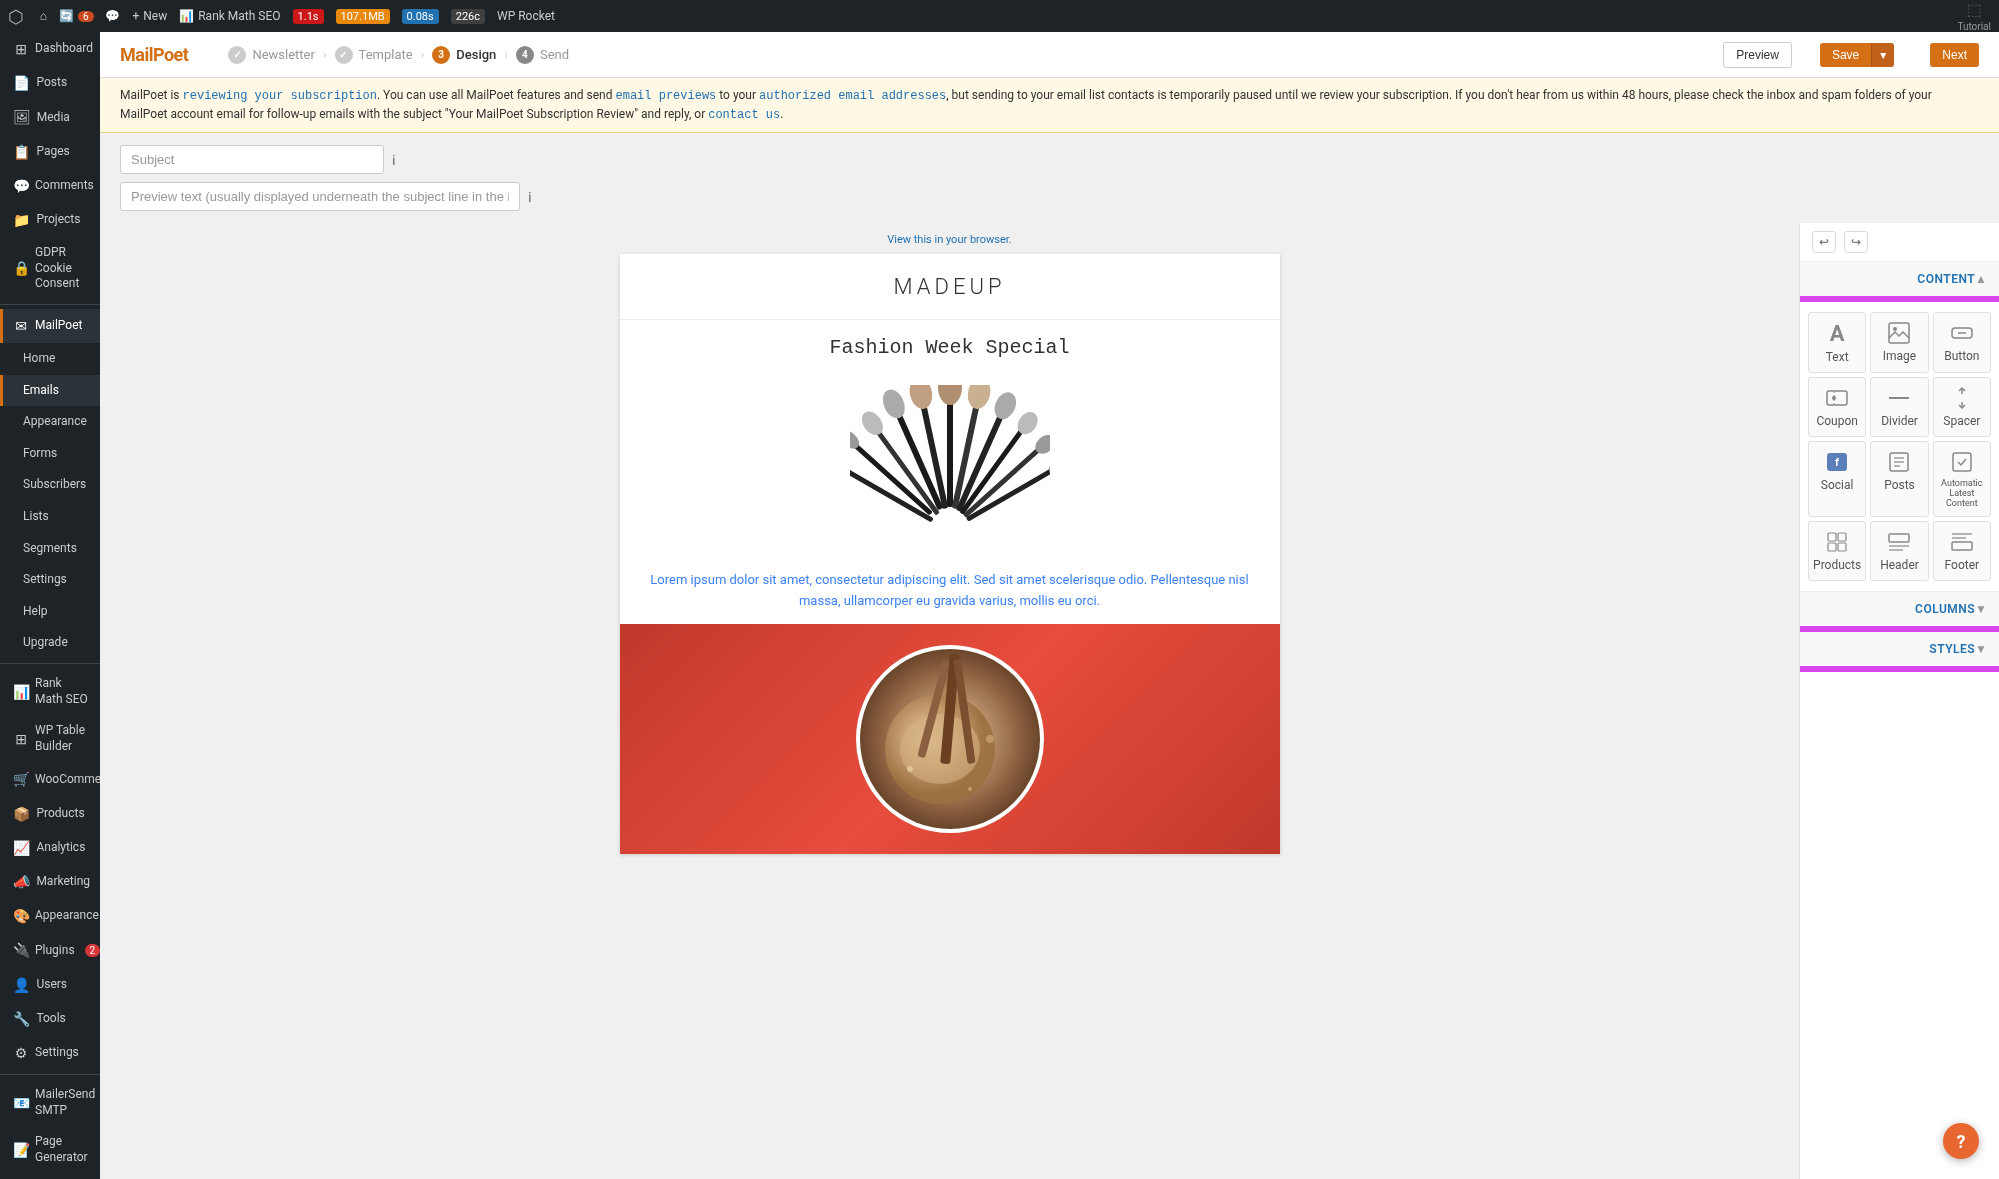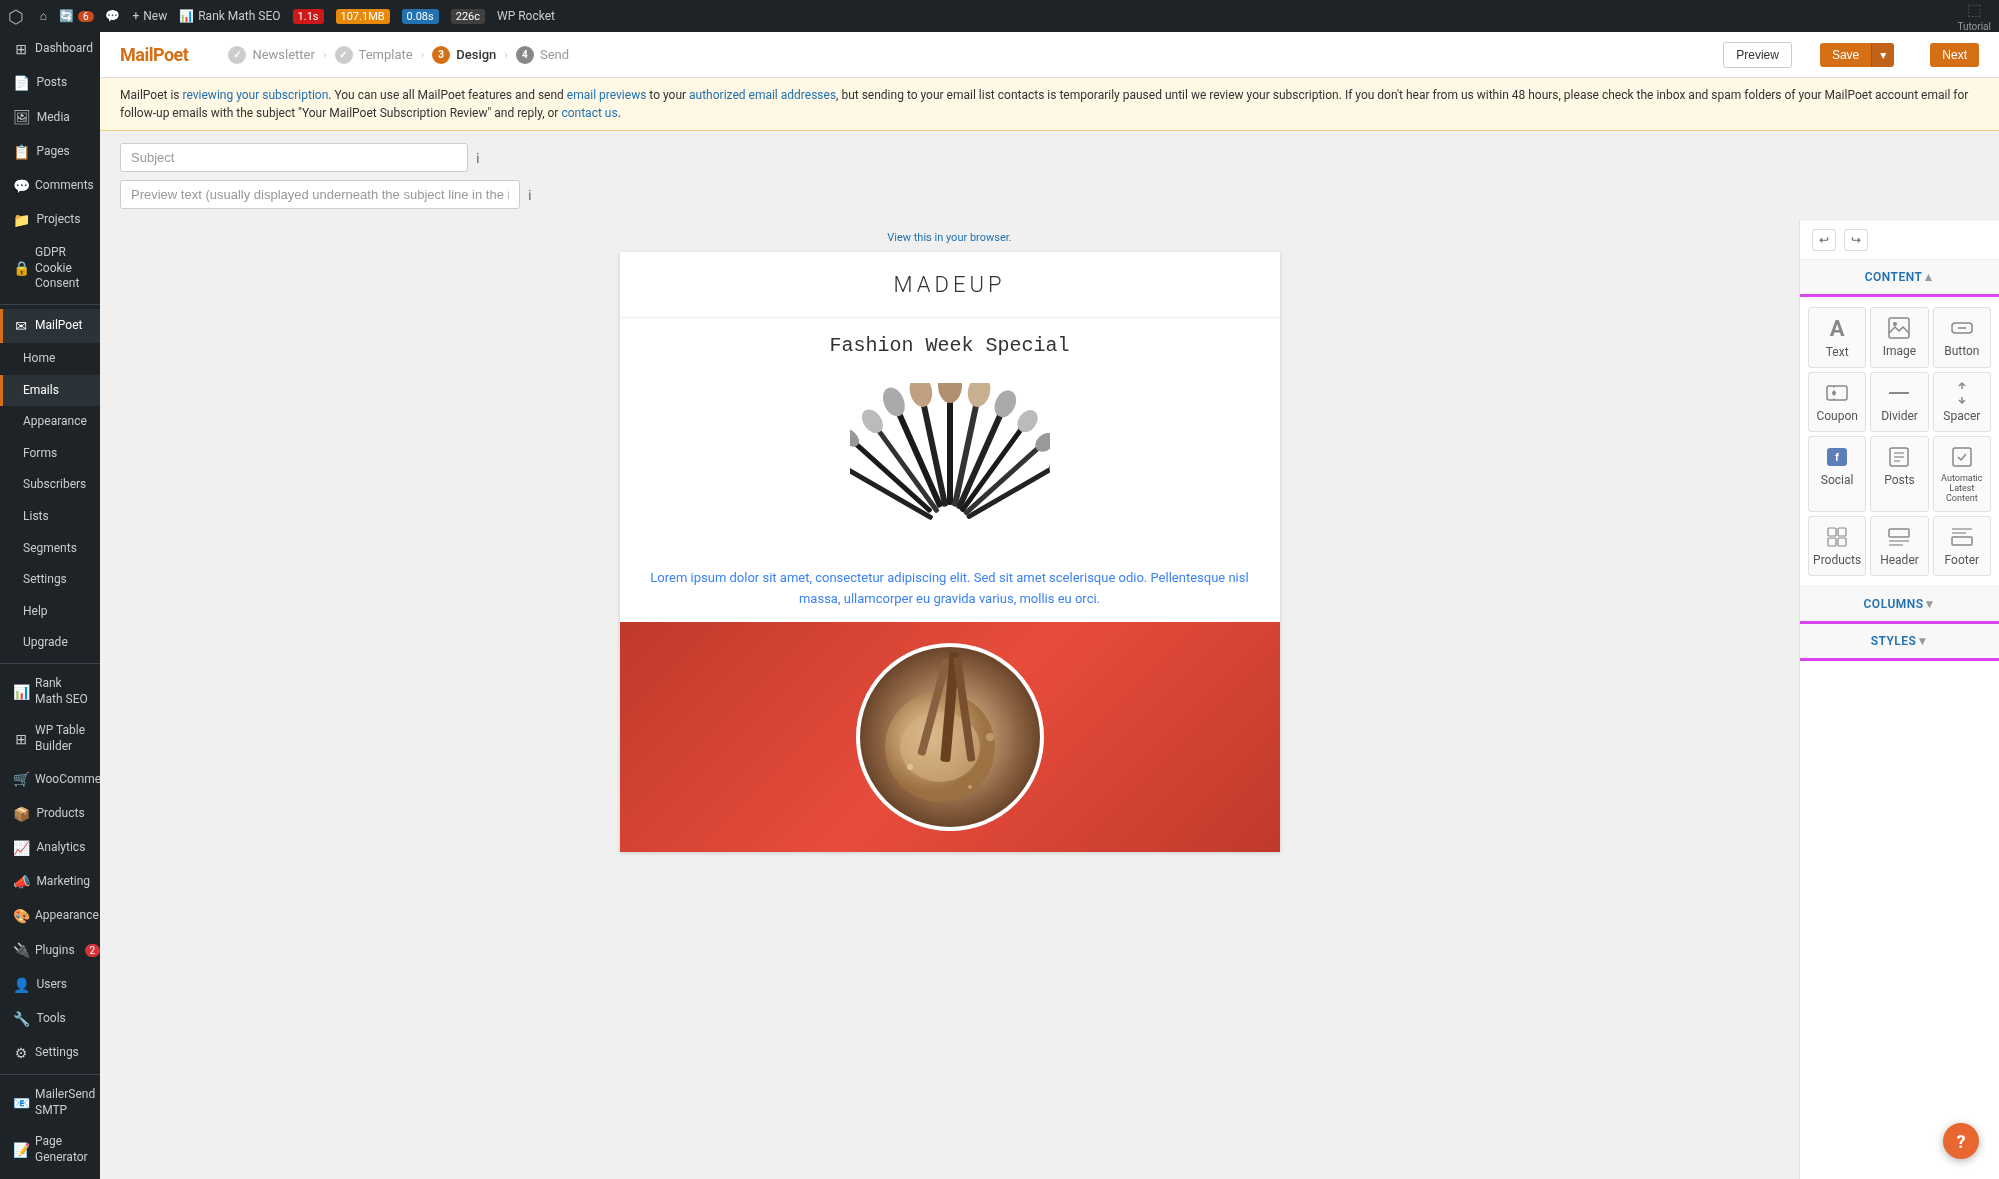--- a/index.html
+++ b/index.html
@@ -90,33 +90,33 @@
     
     .info-bar {
       background: #fff8e5;
       border-bottom: 1px solid #f0d080;
       padding: 8px 20px;
       font-size: 12px;
       color: #333;
       line-height: 1.5;
       flex-shrink: 0;
     }
-    .info-bar a { color: #2271b1; }
+    .info-bar a { color: #2271b1; font-family: Liberation Mono, monospace; }
 
     
     .fields-area {
       background: #f0f0f1;
       padding: 12px 20px;
       flex-shrink: 0;
       display: flex;
       flex-direction: column;
       gap: 8px;
     }
     .field-row { display: flex; align-items: center; gap: 8px; }
-    .field-input { border: 1px solid #ccc; border-radius: 3px; padding: 6px 10px; font-size: 13px; width: 348px; background: #fff; color: #333; }
+    .field-input { border: 1px solid #ccc; border-radius: 3px; padding: 6px 10px; font-size: 13px; width: 264px; background: #fff; color: #333; }
     .field-input::placeholder { color: #999; }
     .field-help { color: #666; font-size: 14px; cursor: pointer; }
 
     
     .email-workspace { display: flex; flex: 1; overflow: hidden; }
     .email-canvas { flex: 1; overflow-y: auto; background: #f0f0f1; padding: 10px 20px; }
     .view-browser-link { text-align: center; font-size: 11px; color: #2271b1; margin-bottom: 8px; cursor: pointer; }
     .email-container { background: #fff; max-width: 660px; margin: 0 auto; box-shadow: 0 1px 4px rgba(0,0,0,0.15); }
 
     
@@ -134,23 +134,23 @@
       border-left: 1px solid #ddd;
       overflow-y: auto;
       flex-shrink: 0;
       font-size: 12px;
     }
     .panel-toolbar { display: flex; align-items: center; gap: 8px; padding: 8px 12px; border-bottom: 1px solid #eee; }
     .toolbar-btn { background: none; border: 1px solid #ddd; border-radius: 3px; padding: 3px 6px; cursor: pointer; font-size: 12px; color: #666; }
     .panel-section-header {
       display: flex;
       align-items: center;
-      justify-content: center;
+      justify-content: flex-end;
       padding: 10px 12px;
-      border-bottom: 3px solid #d946ef;
+      border-bottom: 6px solid #d946ef;
       cursor: pointer;
       background: #f8f8f8;
     }
     .panel-section-title { font-weight: 600; color: #2271b1; font-size: 12px; text-transform: uppercase; letter-spacing: 0.5px; }
     .panel-section-arrow { color: #999; font-size: 12px; }
     .panel-grid { display: grid; grid-template-columns: repeat(3, 1fr); gap: 4px; padding: 10px 8px; border-bottom: 1px solid #eee; }
     .panel-item { display: flex; flex-direction: column; align-items: center; gap: 4px; padding: 8px 4px; cursor: pointer; border-radius: 3px; border: 1px solid #e0e0e0; background: #fafafa; }
     .panel-item-icon { font-size: 20px; color: #888; }
     .panel-item-label { font-size: 12px; color: #555; text-align: center; }
 

